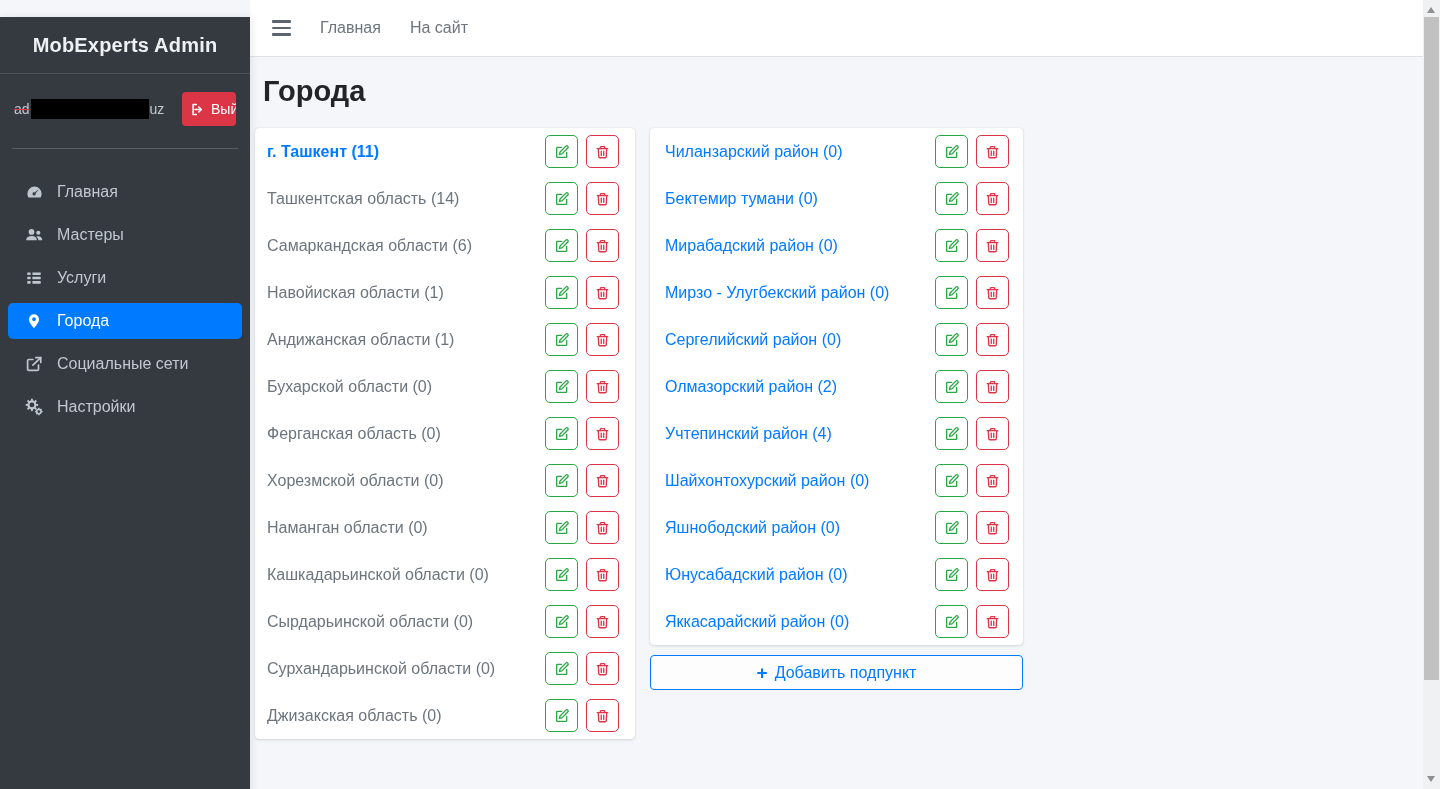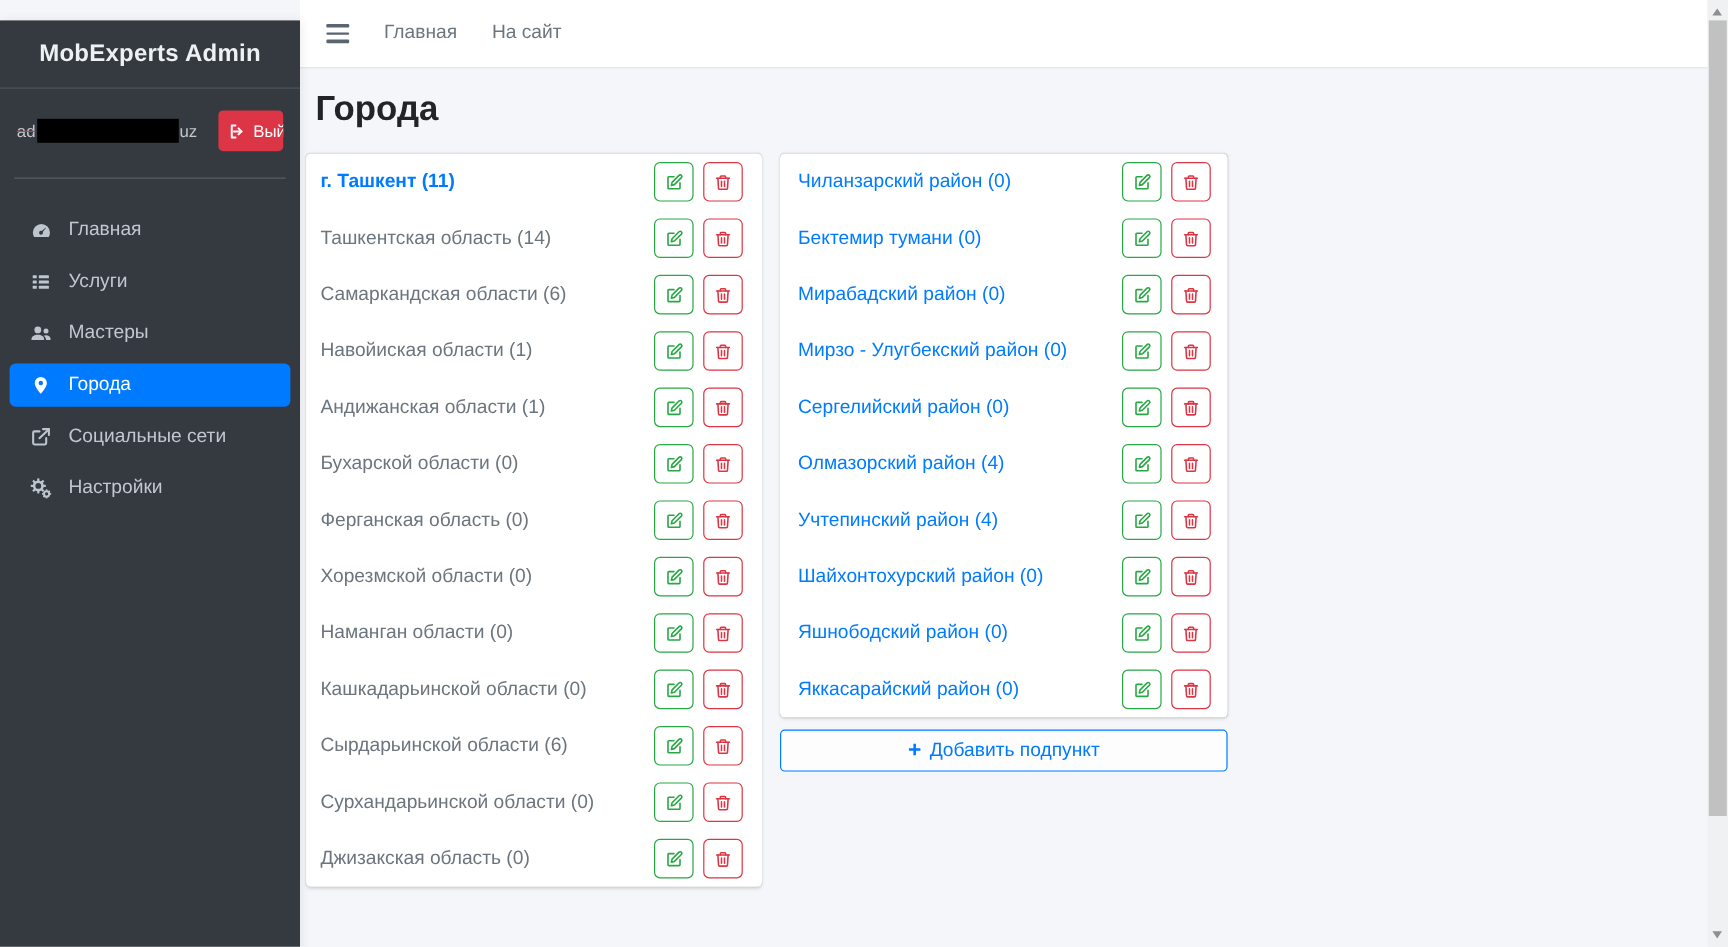--- a/index.html
+++ b/index.html
@@ -122,41 +122,41 @@
     <div class="nav-item">
       <span class="nav-icon">
         <svg width="19" height="19" viewBox="0 0 24 24" fill="currentColor">
             <path d="M12 4.5A9 9 0 0 0 3 13.5c0 1.7.47 3.3 1.3 4.7h15.4a9.05 9.05 0 0 0 1.3-4.7 9 9 0 0 0-9-9zm5 4.2-3.6 4.4a2 2 0 1 1-1.1-1.1l4.4-3.6.3.3z"></path>
           </svg>
       </span>
       <span>Главная</span>
     </div>
     <div class="nav-item">
       <span class="nav-icon">
+        <svg width="20" height="20" viewBox="0 0 24 24" fill="currentColor">
+            <circle cx="9" cy="8.3" r="3.4"></circle>
+            <path d="M9 13.2c-3.6 0-6.3 1.9-6.3 4.2v.9h12.6v-.9c0-2.3-2.7-4.2-6.3-4.2z"></path>
+            <circle cx="17.2" cy="9.3" r="2.5"></circle>
+            <path d="M17.2 13.6c-.9 0-1.7.2-2.4.5 1.5 1 2.4 2.4 2.4 3.9v.3h4.6v-.8c0-2.2-2.1-3.9-4.6-3.9z"></path>
+          </svg>
+      </span>
+      <span>Мастеры</span>
+    </div>
+    <div class="nav-item">
+      <span class="nav-icon">
         <svg width="18" height="18" viewBox="0 0 24 24" fill="currentColor">
             <rect x="3" y="4.5" width="4.5" height="3.4" rx="0.6"></rect>
             <rect x="9.8" y="4.5" width="11.2" height="3.4" rx="0.6"></rect>
             <rect x="3" y="10.3" width="4.5" height="3.4" rx="0.6"></rect>
             <rect x="9.8" y="10.3" width="11.2" height="3.4" rx="0.6"></rect>
             <rect x="3" y="16.1" width="4.5" height="3.4" rx="0.6"></rect>
             <rect x="9.8" y="16.1" width="11.2" height="3.4" rx="0.6"></rect>
           </svg>
       </span>
       <span>Услуги</span>
-    </div>
-    <div class="nav-item">
-      <span class="nav-icon">
-        <svg width="20" height="20" viewBox="0 0 24 24" fill="currentColor">
-            <circle cx="9" cy="8.3" r="3.4"></circle>
-            <path d="M9 13.2c-3.6 0-6.3 1.9-6.3 4.2v.9h12.6v-.9c0-2.3-2.7-4.2-6.3-4.2z"></path>
-            <circle cx="17.2" cy="9.3" r="2.5"></circle>
-            <path d="M17.2 13.6c-.9 0-1.7.2-2.4.5 1.5 1 2.4 2.4 2.4 3.9v.3h4.6v-.8c0-2.2-2.1-3.9-4.6-3.9z"></path>
-          </svg>
-      </span>
-      <span>Мастеры</span>
     </div>
     <div class="nav-item active">
       <span class="nav-icon">
         <svg width="16" height="18" viewBox="0 0 24 24" fill="currentColor">
             <path d="M12 1.8a7.6 7.6 0 0 0-7.6 7.6C4.4 14.9 12 22.8 12 22.8s7.6-7.9 7.6-13.4A7.6 7.6 0 0 0 12 1.8zm0 10.3a2.8 2.8 0 1 1 0-5.6 2.8 2.8 0 0 1 0 5.6z"></path>
           </svg>
       </span>
       <span>Города</span>
     </div>
     <div class="nav-item">
@@ -442,21 +442,21 @@
                     <path d="M3.5 6.5h17"></path>
                     <path d="M8.5 6.5v-2a1 1 0 0 1 1-1h5a1 1 0 0 1 1 1v2"></path>
                     <path d="M18.8 6.5 18 19.7a1.6 1.6 0 0 1-1.6 1.5H7.6A1.6 1.6 0 0 1 6 19.7L5.2 6.5"></path>
                     <path d="M10 10.5v7M14 10.5v7"></path>
                   </svg>
                 </span>
               </button>
             </span>
           </div>
           <div class="list-row">
-            <span class="region-label">Сырдарьинской области (6)</span>
+            <span class="region-label">Сырдарьинской области (0)</span>
             <span class="row-actions">
               <button class="icon-btn edit">
                 <span style="display:flex;">
                   <svg width="16" height="16" viewBox="0 0 24 24" fill="none" stroke="currentColor" stroke-width="2" stroke-linecap="round" stroke-linejoin="round">
                     <path d="M11.5 5H5a1 1 0 0 0-1 1v13a1 1 0 0 0 1 1h13a1 1 0 0 0 1-1v-6.5"></path>
                     <path d="M17.8 3.2a2.05 2.05 0 0 1 2.9 2.9L12 14.8 8.2 15.7l.9-3.8 8.7-8.7z"></path>
                   </svg>
                 </span>
               </button>
               <button class="icon-btn delete">
@@ -630,21 +630,21 @@
                       <path d="M3.5 6.5h17"></path>
                       <path d="M8.5 6.5v-2a1 1 0 0 1 1-1h5a1 1 0 0 1 1 1v2"></path>
                       <path d="M18.8 6.5 18 19.7a1.6 1.6 0 0 1-1.6 1.5H7.6A1.6 1.6 0 0 1 6 19.7L5.2 6.5"></path>
                       <path d="M10 10.5v7M14 10.5v7"></path>
                     </svg>
                   </span>
                 </button>
               </span>
             </div>
             <div class="list-row">
-              <span class="district-label">Олмазорский район (4)</span>
+              <span class="district-label">Олмазорский район (2)</span>
               <span class="row-actions">
                 <button class="icon-btn edit">
                   <span style="display:flex;">
                     <svg width="16" height="16" viewBox="0 0 24 24" fill="none" stroke="currentColor" stroke-width="2" stroke-linecap="round" stroke-linejoin="round">
                       <path d="M11.5 5H5a1 1 0 0 0-1 1v13a1 1 0 0 0 1 1h13a1 1 0 0 0 1-1v-6.5"></path>
                       <path d="M17.8 3.2a2.05 2.05 0 0 1 2.9 2.9L12 14.8 8.2 15.7l.9-3.8 8.7-8.7z"></path>
                     </svg>
                   </span>
                 </button>
                 <button class="icon-btn delete">
@@ -700,20 +700,43 @@
                       <path d="M8.5 6.5v-2a1 1 0 0 1 1-1h5a1 1 0 0 1 1 1v2"></path>
                       <path d="M18.8 6.5 18 19.7a1.6 1.6 0 0 1-1.6 1.5H7.6A1.6 1.6 0 0 1 6 19.7L5.2 6.5"></path>
                       <path d="M10 10.5v7M14 10.5v7"></path>
                     </svg>
                   </span>
                 </button>
               </span>
             </div>
             <div class="list-row">
               <span class="district-label">Яшнободский район (0)</span>
+              <span class="row-actions">
+                <button class="icon-btn edit">
+                  <span style="display:flex;">
+                    <svg width="16" height="16" viewBox="0 0 24 24" fill="none" stroke="currentColor" stroke-width="2" stroke-linecap="round" stroke-linejoin="round">
+                      <path d="M11.5 5H5a1 1 0 0 0-1 1v13a1 1 0 0 0 1 1h13a1 1 0 0 0 1-1v-6.5"></path>
+                      <path d="M17.8 3.2a2.05 2.05 0 0 1 2.9 2.9L12 14.8 8.2 15.7l.9-3.8 8.7-8.7z"></path>
+                    </svg>
+                  </span>
+                </button>
+                <button class="icon-btn delete">
+                  <span style="display:flex;">
+                    <svg width="15" height="16" viewBox="0 0 24 24" fill="none" stroke="currentColor" stroke-width="2.1" stroke-linecap="round" stroke-linejoin="round">
+                      <path d="M3.5 6.5h17"></path>
+                      <path d="M8.5 6.5v-2a1 1 0 0 1 1-1h5a1 1 0 0 1 1 1v2"></path>
+                      <path d="M18.8 6.5 18 19.7a1.6 1.6 0 0 1-1.6 1.5H7.6A1.6 1.6 0 0 1 6 19.7L5.2 6.5"></path>
+                      <path d="M10 10.5v7M14 10.5v7"></path>
+                    </svg>
+                  </span>
+                </button>
+              </span>
+            </div>
+            <div class="list-row">
+              <span class="district-label">Юнусабадский район (0)</span>
               <span class="row-actions">
                 <button class="icon-btn edit">
                   <span style="display:flex;">
                     <svg width="16" height="16" viewBox="0 0 24 24" fill="none" stroke="currentColor" stroke-width="2" stroke-linecap="round" stroke-linejoin="round">
                       <path d="M11.5 5H5a1 1 0 0 0-1 1v13a1 1 0 0 0 1 1h13a1 1 0 0 0 1-1v-6.5"></path>
                       <path d="M17.8 3.2a2.05 2.05 0 0 1 2.9 2.9L12 14.8 8.2 15.7l.9-3.8 8.7-8.7z"></path>
                     </svg>
                   </span>
                 </button>
                 <button class="icon-btn delete">

